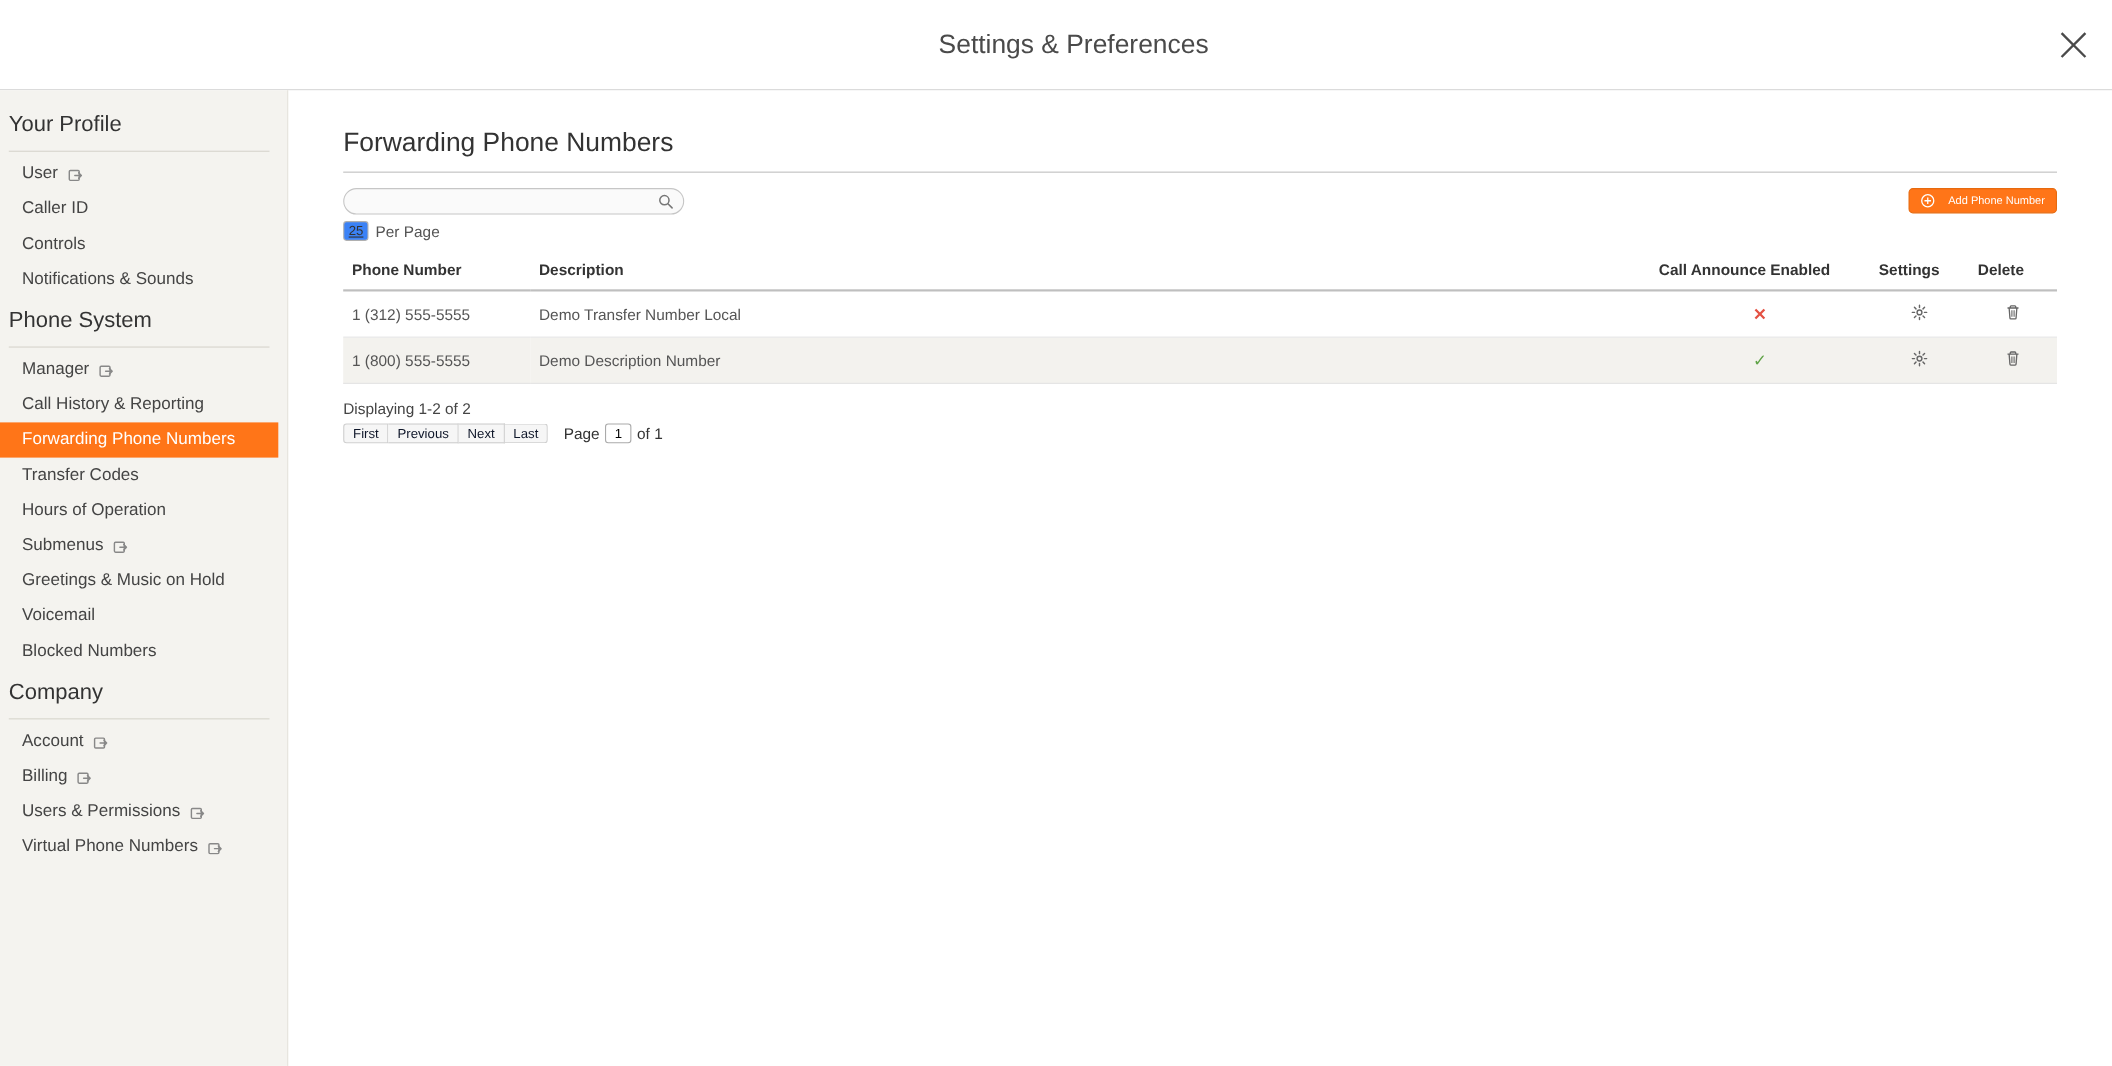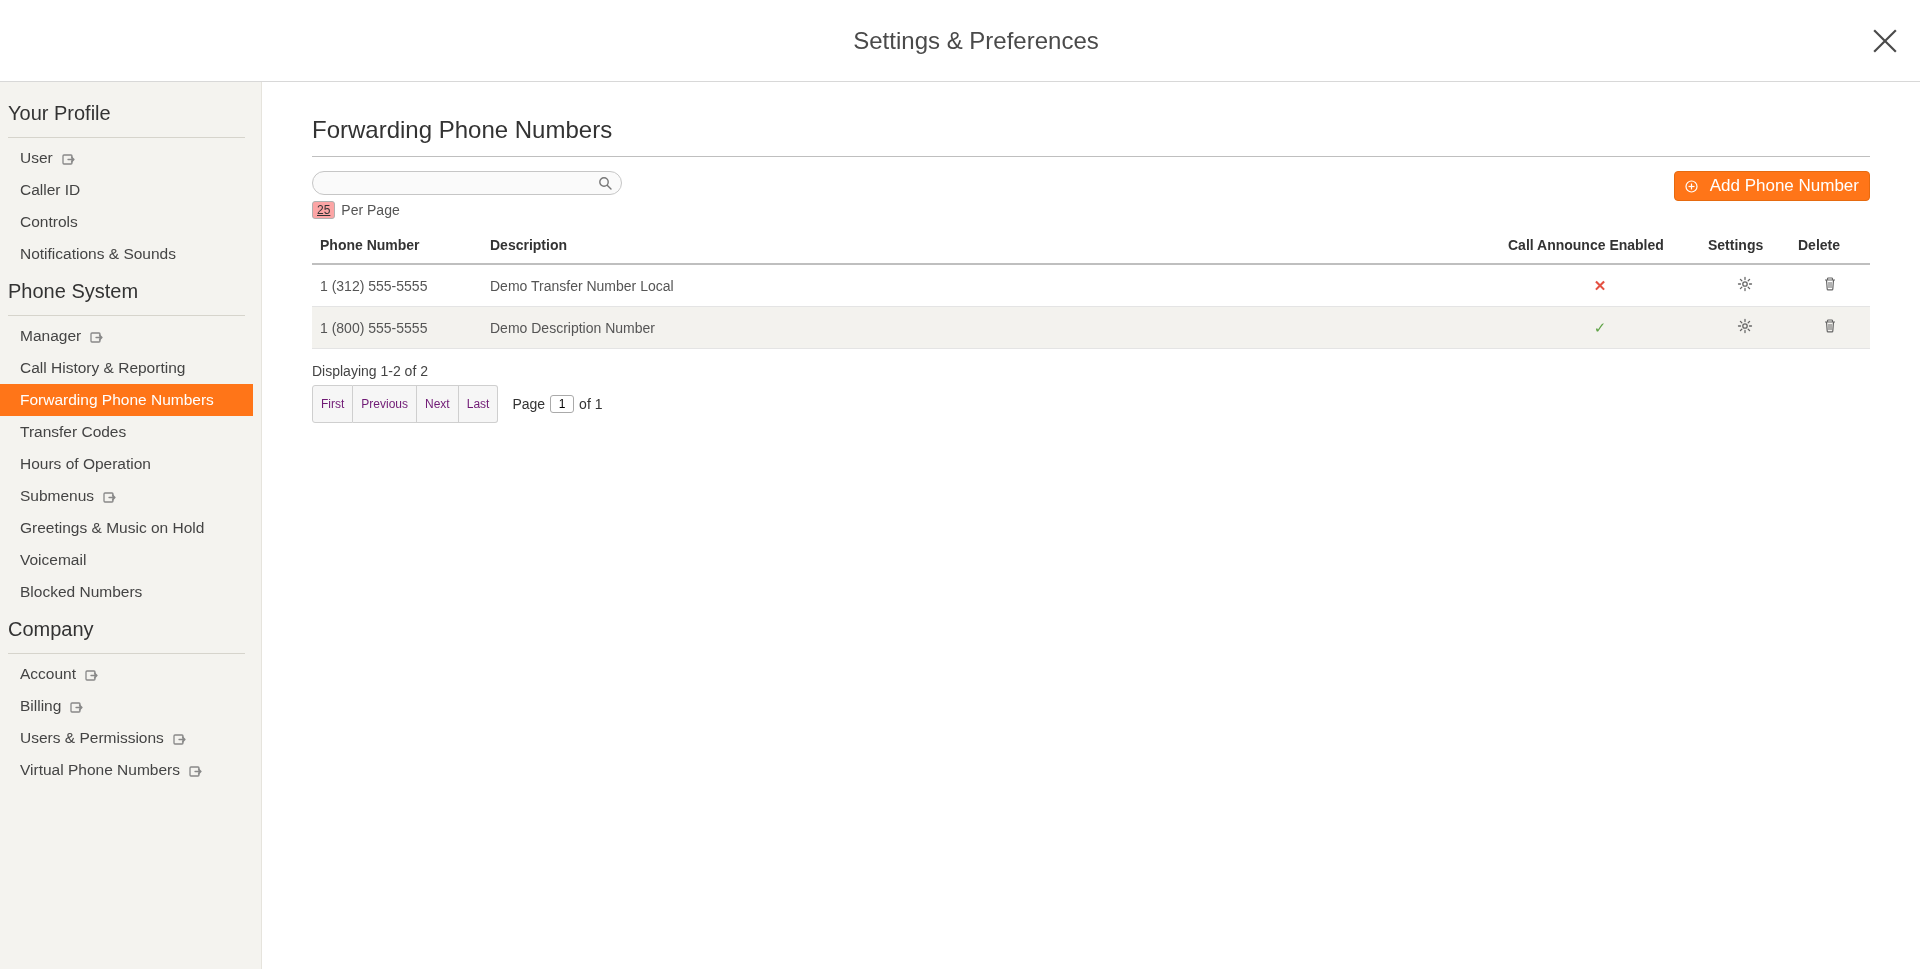--- a/index.html
+++ b/index.html
@@ -137,33 +137,33 @@
     gap: 6px;
     font-size: 14px;
     color: #555;
   }
   .perpage-box {
     border: 1px solid #b0b0b0;
     border-radius: 3px;
     padding: 0 4px;
     font-size: 12px;
     color: #333;
-    background: #fca5a5;
+    background: #3b82f6;
     height: 18px;
     line-height: 16px;
     cursor: pointer;
     text-decoration: underline;
   }
   .add-btn {
     background: #ff7518;
     color: #fff;
     border: 1px solid #e66a0f;
     border-radius: 4px;
     padding: 4px 10px;
-    font-size: 17px;
+    font-size: 10px;
     cursor: pointer;
     display: flex;
     align-items: center;
     gap: 12px;
   }
   .plus-circ {
     width: 13px;
     height: 13px;
   }
   table.data-table {
@@ -211,23 +211,23 @@
     gap: 14px;
     font-size: 13px;
     color: #555;
   }
   .pager-btns {
     display: flex;
   }
   .pager-btn {
     border: 1px solid #cfcfcf;
     background: #f6f6f6;
-    color: #701a75;
+    color: #0f172a;
     font-size: 12px;
-    padding: 11px 8px;
+    padding: 1px 8px;
     cursor: default;
   }
   .pager-btn + .pager-btn { border-left: none; }
   .pager-btn:first-child { border-radius: 3px 0 0 3px; }
   .pager-btn:last-child { border-radius: 0 3px 3px 0; }
   .page-of {
     display: flex;
     align-items: center;
     gap: 5px;
     font-size: 14px;

